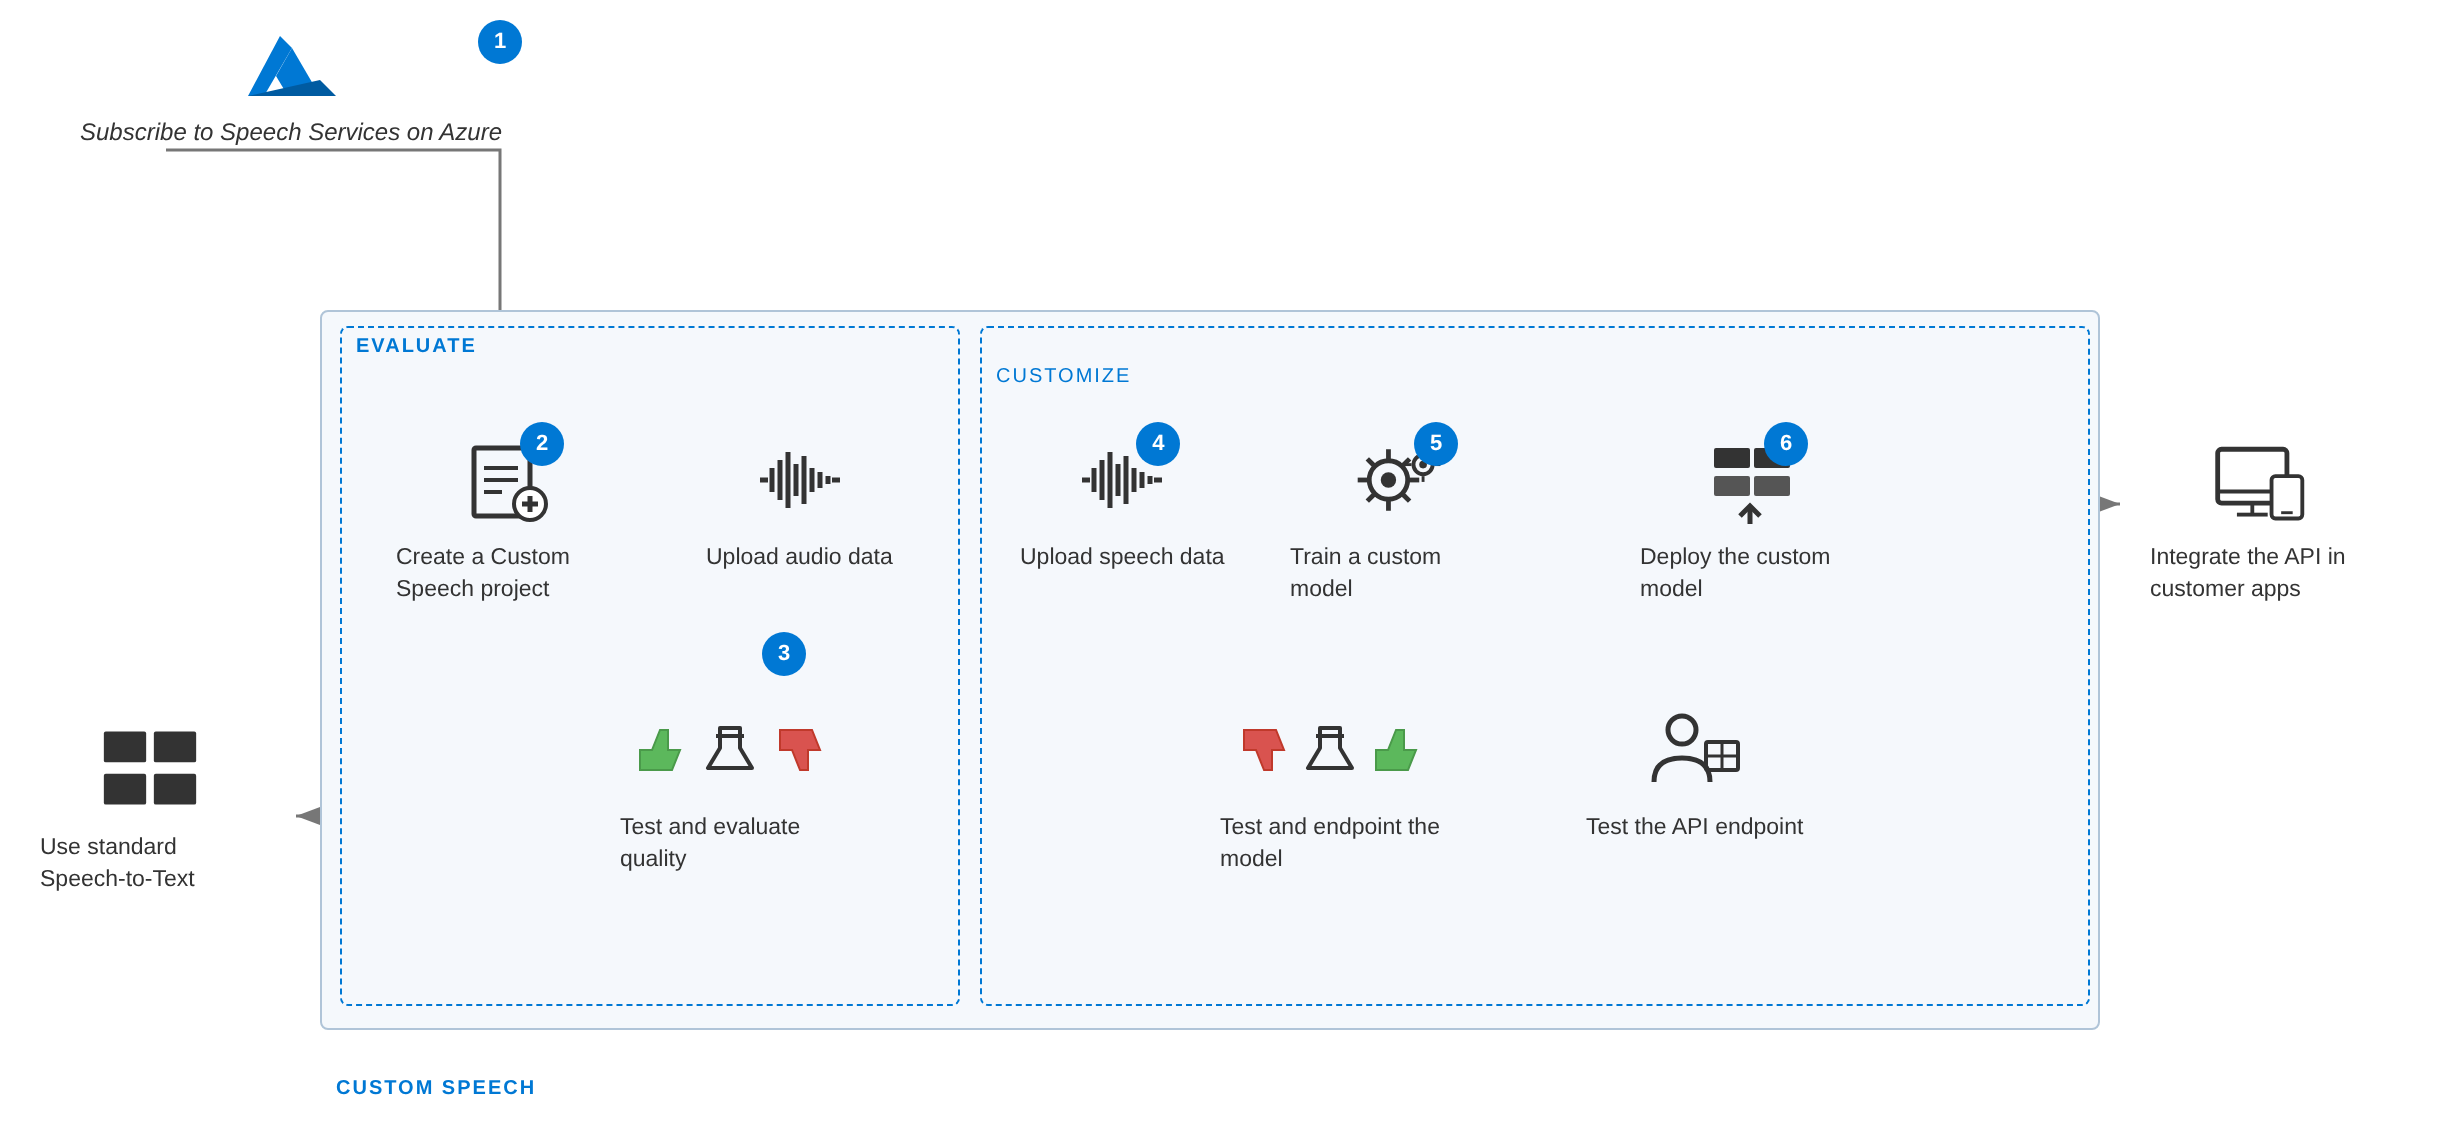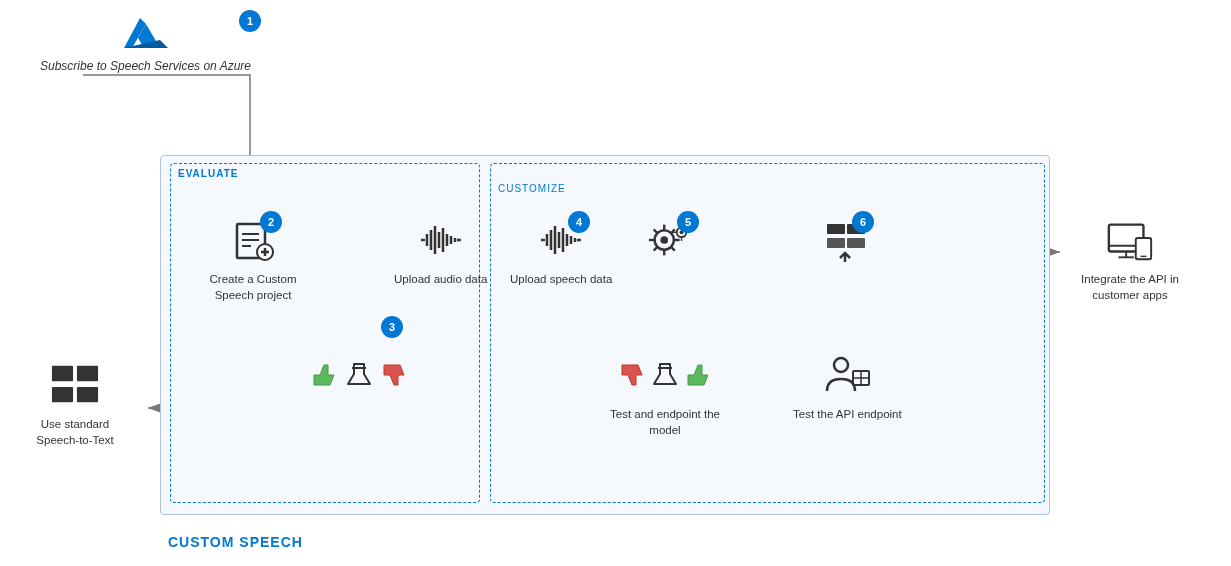--- a/index.html
+++ b/index.html
@@ -43,21 +43,21 @@
       border: 1.5px solid #b0c4d8;
       border-radius: 4px;
       background: #f5f8fc;
     }
 
     
     .label-custom-speech {
       position: absolute;
       left: 168px;
       bottom: 16px;
-      font-size: 14px;
+      font-size: 10px;
       font-weight: 700;
       color: #0078d4;
       letter-spacing: 1px;
       text-transform: uppercase;
     }
 
     
     .evaluate-box {
       position: absolute;
       left: 170px;
@@ -116,21 +116,21 @@
       display: flex;
       align-items: center;
       justify-content: center;
       position: relative;
     }
     .step-label {
       font-size: 11.5px;
       color: #333;
       line-height: 1.4;
       margin-top: 6px;
-      text-align: center;
+      text-align: left;
       max-width: 110px;
     }
   </style>
 </head>
 <body>
 
 <div class="diagram-container">
 
   <svg style="position:absolute;left:0;top:0;width:1231px;height:566px;pointer-events:none;">
 
@@ -200,21 +200,21 @@
         <circle cx="36" cy="36" r="8" fill="#fff" stroke="#333" stroke-width="2"></circle>
         <line x1="32" y1="36" x2="40" y2="36" stroke="#333" stroke-width="2.5"></line>
         <line x1="36" y1="32" x2="36" y2="40" stroke="#333" stroke-width="2.5"></line>
       </svg>
       <div class="badge" style="top:-4px;right:-4px;">2</div>
     </div>
     <div class="step-label">Create a Custom
 Speech project</div>
   </div>
 
-  <div class="step-node" style="left:353px;top:215px;margin-left:41px;">
+  <div class="step-node" style="left:353px;top:215px;">
     <div class="step-icon">
       <svg width="48" height="48" viewBox="0 0 48 48">
         <line x1="4" y1="24" x2="8" y2="24" stroke="#333" stroke-width="2.5"></line>
         <line x1="10" y1="18" x2="10" y2="30" stroke="#333" stroke-width="2.5"></line>
         <line x1="14" y1="14" x2="14" y2="34" stroke="#333" stroke-width="2.5"></line>
         <line x1="18" y1="10" x2="18" y2="38" stroke="#333" stroke-width="2.5"></line>
         <line x1="22" y1="16" x2="22" y2="32" stroke="#333" stroke-width="2.5"></line>
         <line x1="26" y1="12" x2="26" y2="36" stroke="#333" stroke-width="2.5"></line>
         <line x1="30" y1="18" x2="30" y2="30" stroke="#333" stroke-width="2.5"></line>
         <line x1="34" y1="20" x2="34" y2="28" stroke="#333" stroke-width="2.5"></line>
@@ -236,20 +236,22 @@
 
       <svg width="30" height="30" viewBox="0 0 30 30">
         <path d="M10 4 L10 14 L4 24 L26 24 L20 14 L20 4 Z" fill="none" stroke="#333" stroke-width="2" stroke-linejoin="round"></path>
         <line x1="8" y1="8" x2="22" y2="8" stroke="#333" stroke-width="2"></line>
       </svg>
 
       <svg width="28" height="28" viewBox="0 0 28 28">
         <path d="M14 24 L10 14 L4 14 L4 4 L20 4 L24 14 L18 14 L18 24 Z" fill="#d9534f" stroke="#c0392b" stroke-width="1"></path>
       </svg>
     </div>
+    <div class="step-label">Test and evaluate
+quality</div>
   </div>
 
   <div class="step-node" style="left:510px;top:215px;">
     <div class="step-icon" style="position:relative;">
       <svg width="48" height="48" viewBox="0 0 48 48">
         <line x1="4" y1="24" x2="8" y2="24" stroke="#333" stroke-width="2.5"></line>
         <line x1="10" y1="18" x2="10" y2="30" stroke="#333" stroke-width="2.5"></line>
         <line x1="14" y1="14" x2="14" y2="34" stroke="#333" stroke-width="2.5"></line>
         <line x1="18" y1="10" x2="18" y2="38" stroke="#333" stroke-width="2.5"></line>
         <line x1="22" y1="16" x2="22" y2="32" stroke="#333" stroke-width="2.5"></line>
@@ -281,36 +283,40 @@
 
         <circle cx="38" cy="16" r="5" fill="none" stroke="#333" stroke-width="2"></circle>
         <line x1="38" y1="10" x2="38" y2="7" stroke="#333" stroke-width="1.5"></line>
         <line x1="38" y1="22" x2="38" y2="25" stroke="#333" stroke-width="1.5"></line>
         <line x1="32" y1="16" x2="29" y2="16" stroke="#333" stroke-width="1.5"></line>
         <line x1="44" y1="16" x2="47" y2="16" stroke="#333" stroke-width="1.5"></line>
         <circle cx="38" cy="16" r="2" fill="#333"></circle>
       </svg>
       <div class="badge" style="top:-4px;right:-4px;">5</div>
     </div>
+    <div class="step-label">Train a custom
+model</div>
   </div>
 
   <div class="step-node" style="left:820px;top:215px;">
     <div class="step-icon" style="position:relative;">
       <svg width="48" height="48" viewBox="0 0 48 48">
 
         <rect x="6" y="8" width="18" height="10" fill="#333" rx="1"></rect>
         <rect x="26" y="8" width="18" height="10" fill="#333" rx="1"></rect>
         <rect x="6" y="22" width="18" height="10" fill="#555" rx="1"></rect>
         <rect x="26" y="22" width="18" height="10" fill="#555" rx="1"></rect>
 
         <line x1="24" y1="38" x2="24" y2="46" stroke="#333" stroke-width="2.5"></line>
         <polyline points="19,42 24,37 29,42" fill="none" stroke="#333" stroke-width="2.5"></polyline>
       </svg>
       <div class="badge" style="top:-4px;right:-4px;">6</div>
     </div>
+    <div class="step-label">Deploy the
+custom model</div>
   </div>
 
   <div class="step-node" style="left:610px;top:350px;">
     <div class="step-icon" style="flex-direction:row;gap:4px;width:auto;">
       <svg width="28" height="28" viewBox="0 0 28 28">
         <path d="M14 24 L10 14 L4 14 L4 4 L20 4 L24 14 L18 14 L18 24 Z" fill="#d9534f" stroke="#c0392b" stroke-width="1"></path>
       </svg>
       <svg width="30" height="30" viewBox="0 0 30 30">
         <path d="M10 4 L10 14 L4 24 L26 24 L20 14 L20 4 Z" fill="none" stroke="#333" stroke-width="2" stroke-linejoin="round"></path>
         <line x1="8" y1="8" x2="22" y2="8" stroke="#333" stroke-width="2"></line>

